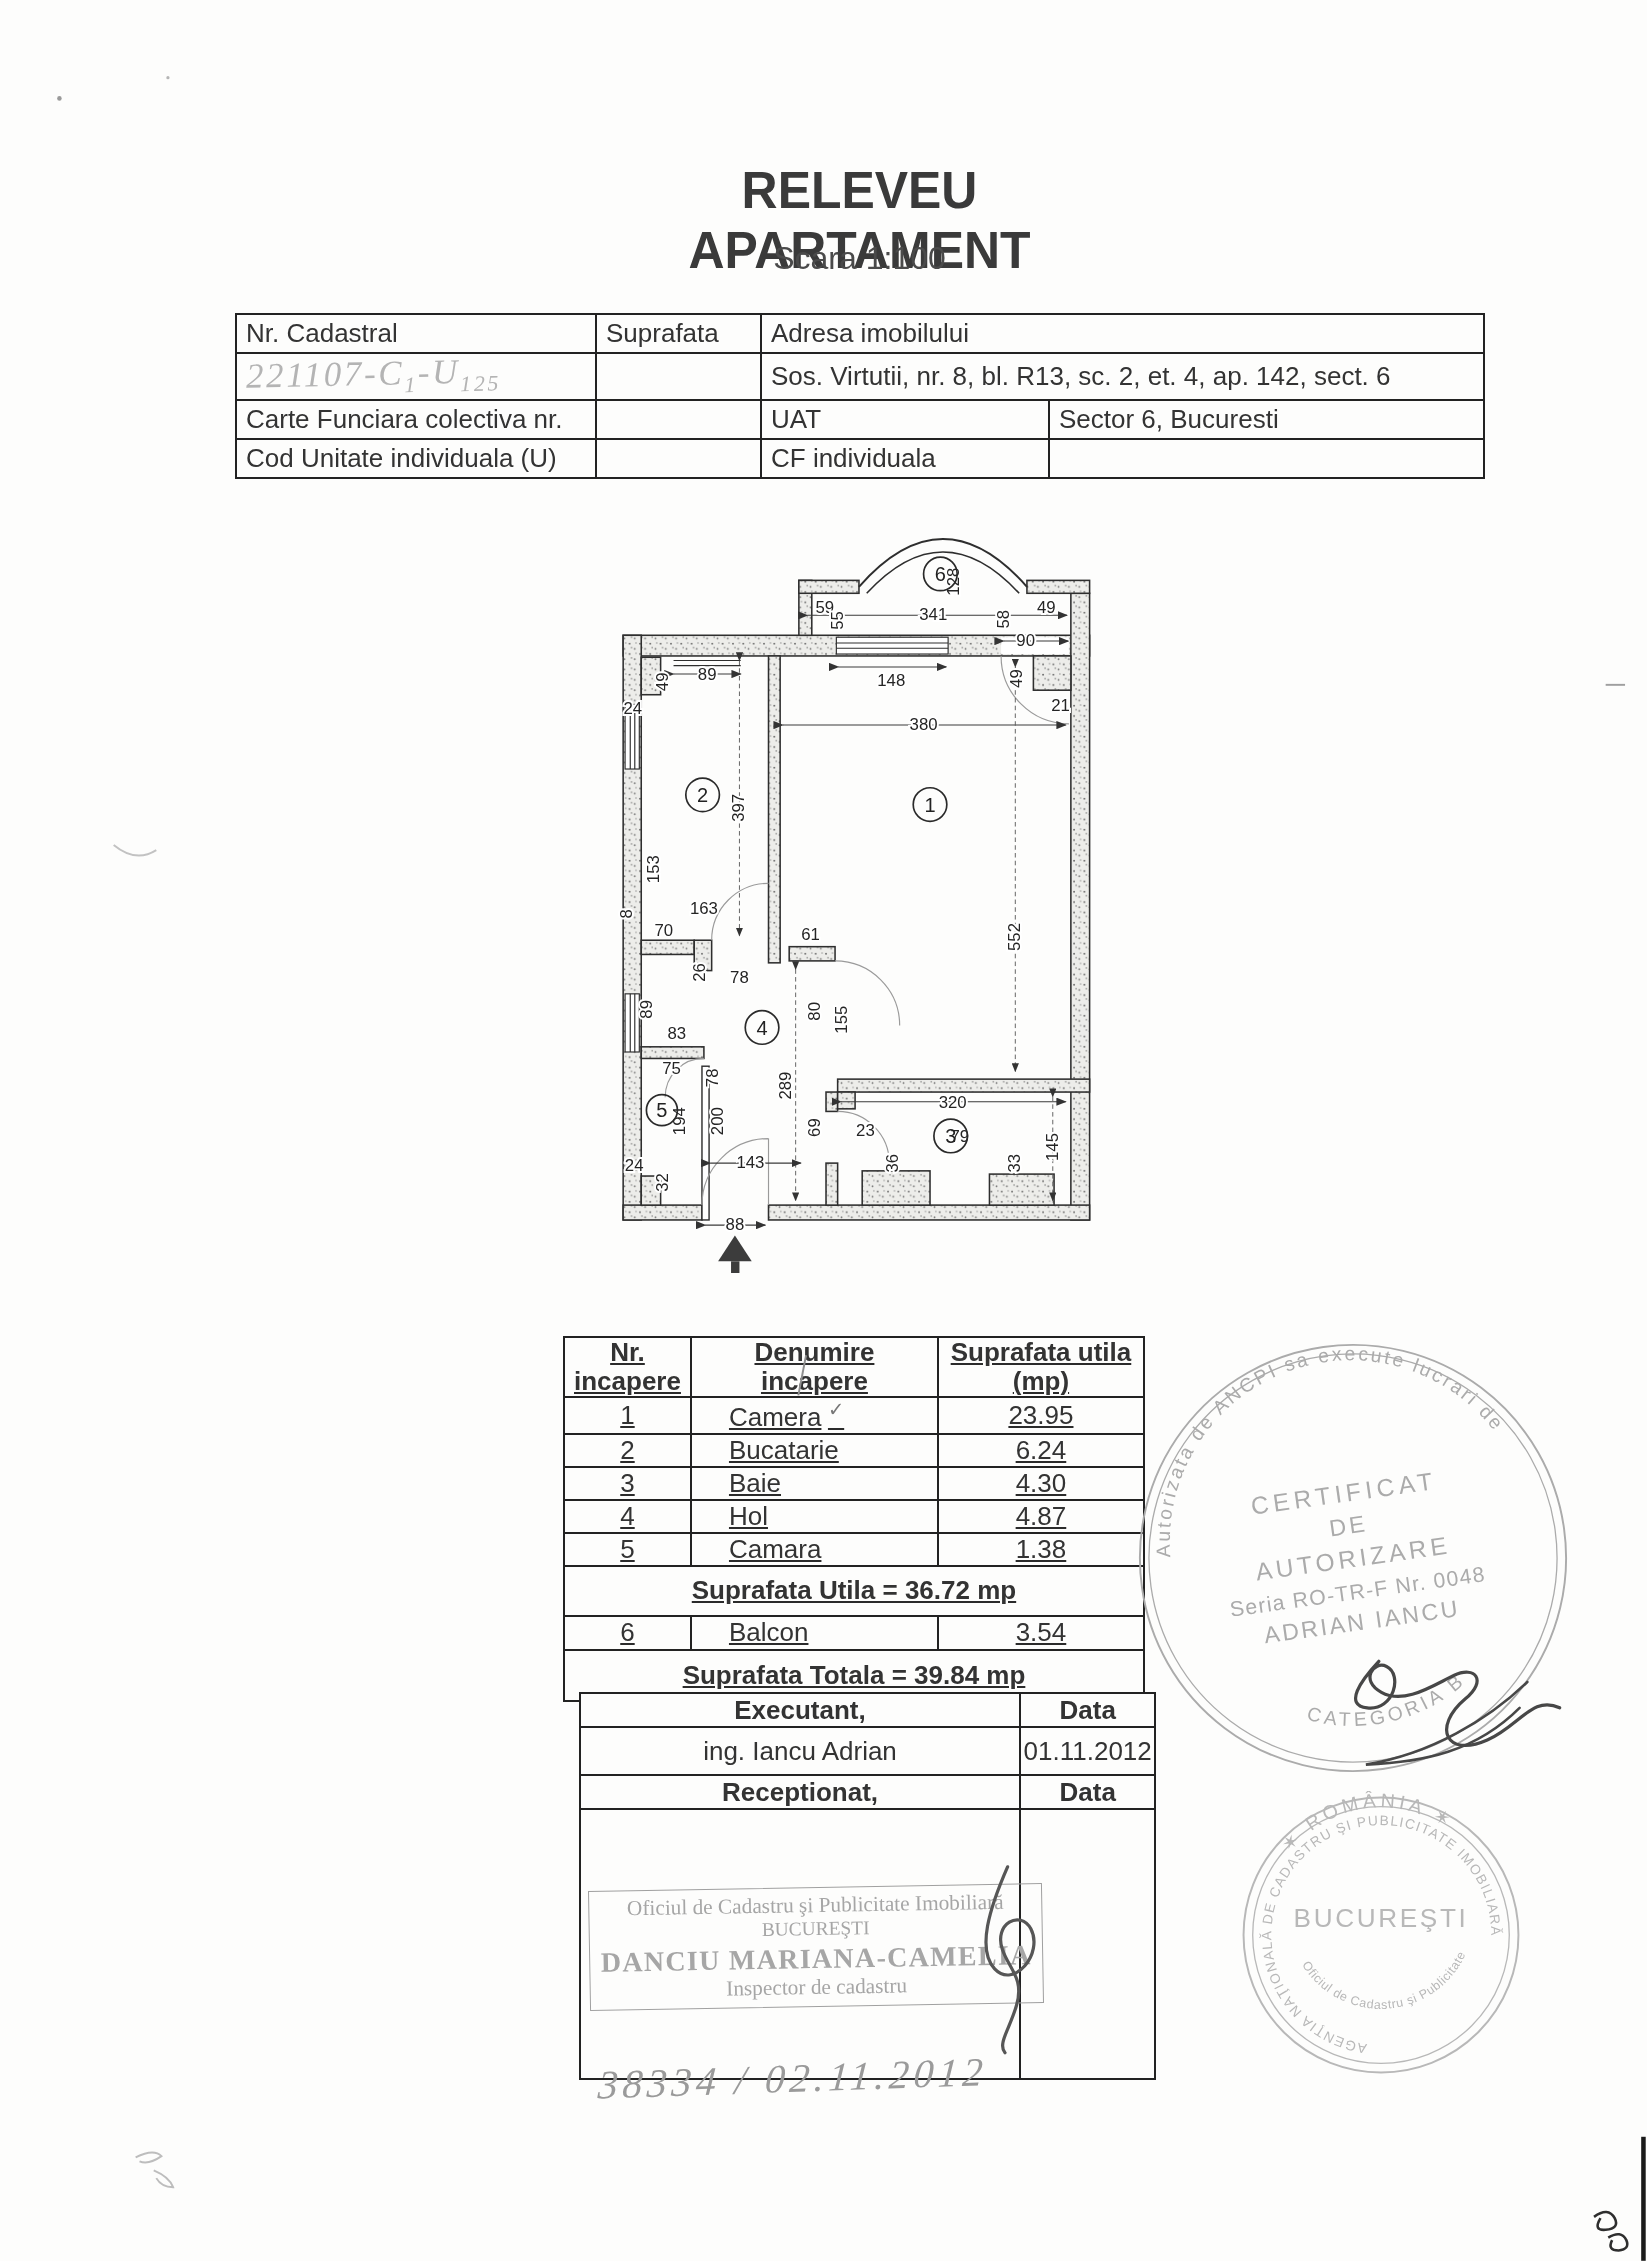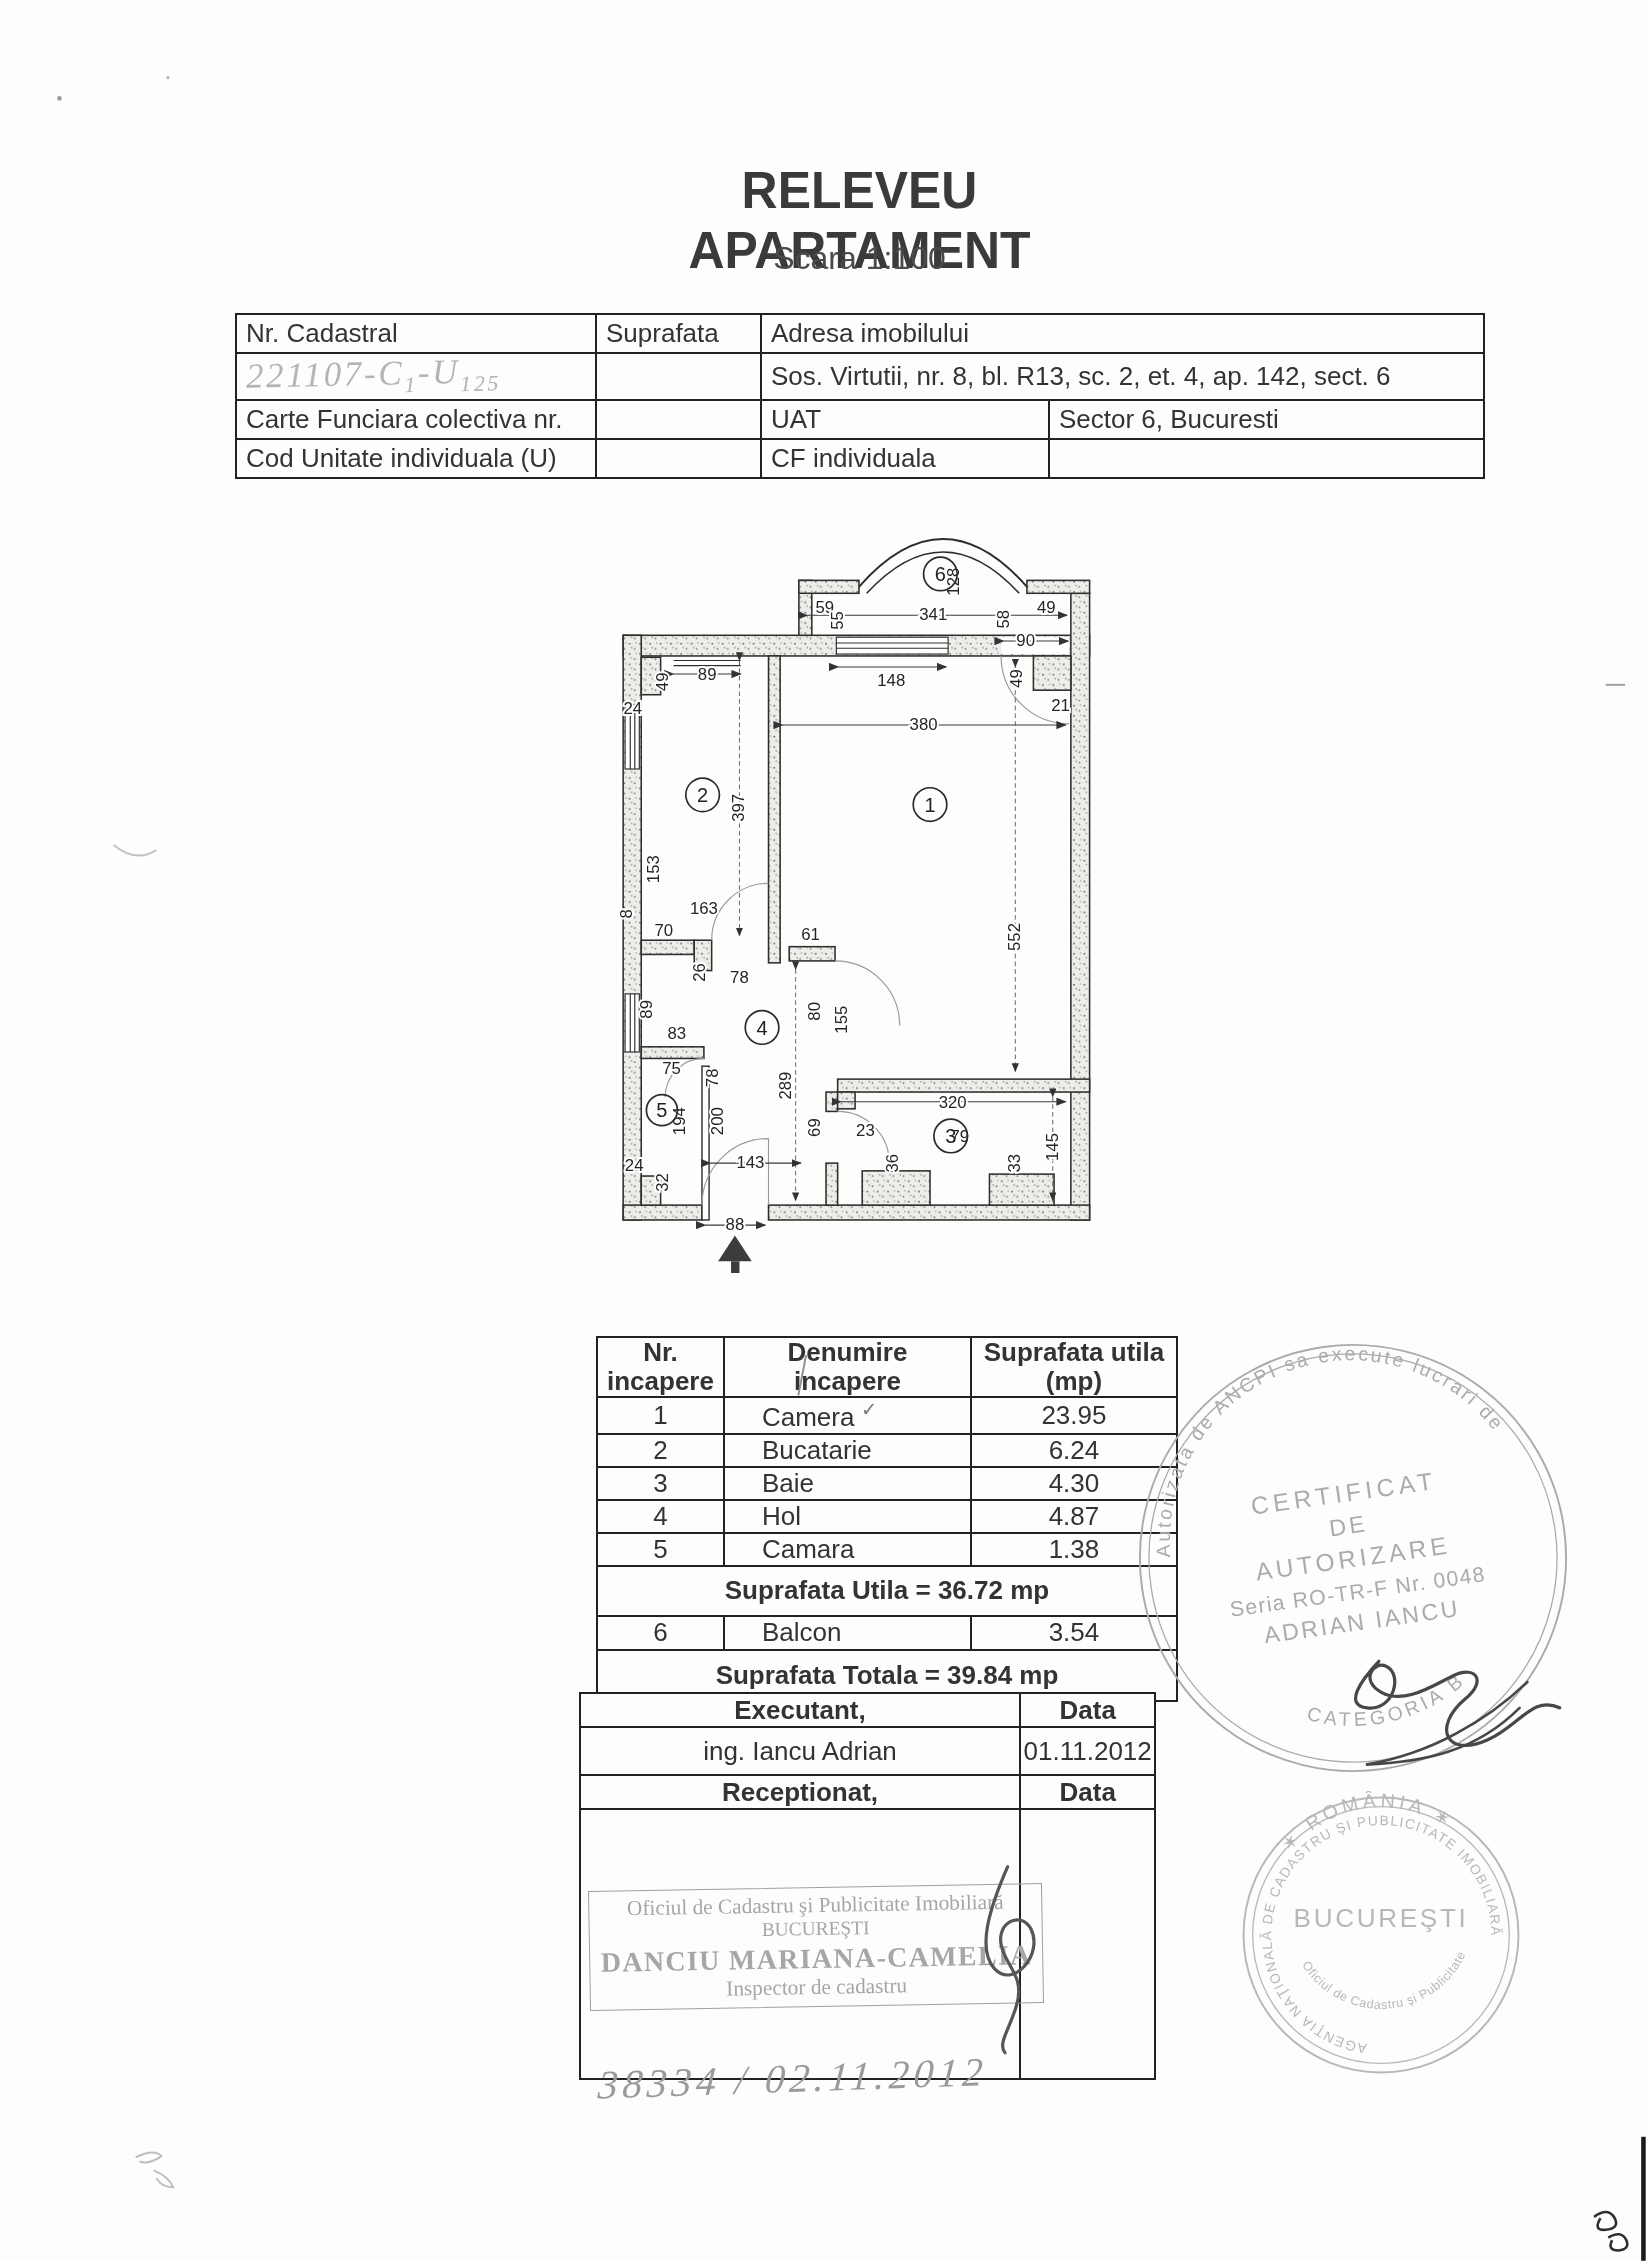--- a/index.html
+++ b/index.html
@@ -13,21 +13,21 @@
   
   table{border-collapse:collapse;table-layout:fixed;}
   .doc-table{position:absolute;background:#fdfdfc;}
   .doc-table td{border:2.6px solid #222;font-size:26px;padding:0 9px;color:#333;
                 overflow:hidden;white-space:nowrap;}
   #header-table{left:235px;top:313px;}
   #header-table td{height:37px;}
   .hw{font-family:"Liberation Serif",serif;font-style:italic;color:#b4b4b4;font-size:35px;
       letter-spacing:2.6px;transform:rotate(-1.2deg);display:inline-block;}
   .hw sub{font-size:22px;}
-  #rooms-table{left:596px;top:1336px;}
+  #rooms-table{left:563px;top:1336px;text-decoration:underline;}
   #rooms-table td{text-align:center;}
   #exec-table{left:579px;top:1692px;}
   #exec-table td{text-align:center;}
   .th2{font-weight:bold;line-height:1.12;font-size:27px;}
   .bold-row{font-weight:bold;font-size:28.4px;}
   .name-cell{text-align:left !important;padding-left:37px !important;}
   .check{color:#777;font-size:19.4px;vertical-align:super;margin-left:6.5px;}
   
   #plan{position:absolute;left:607px;top:517px;}
   .dim{font-size:26px;fill:#252525;stroke:#ffffff;stroke-width:6px;paint-order:stroke;

